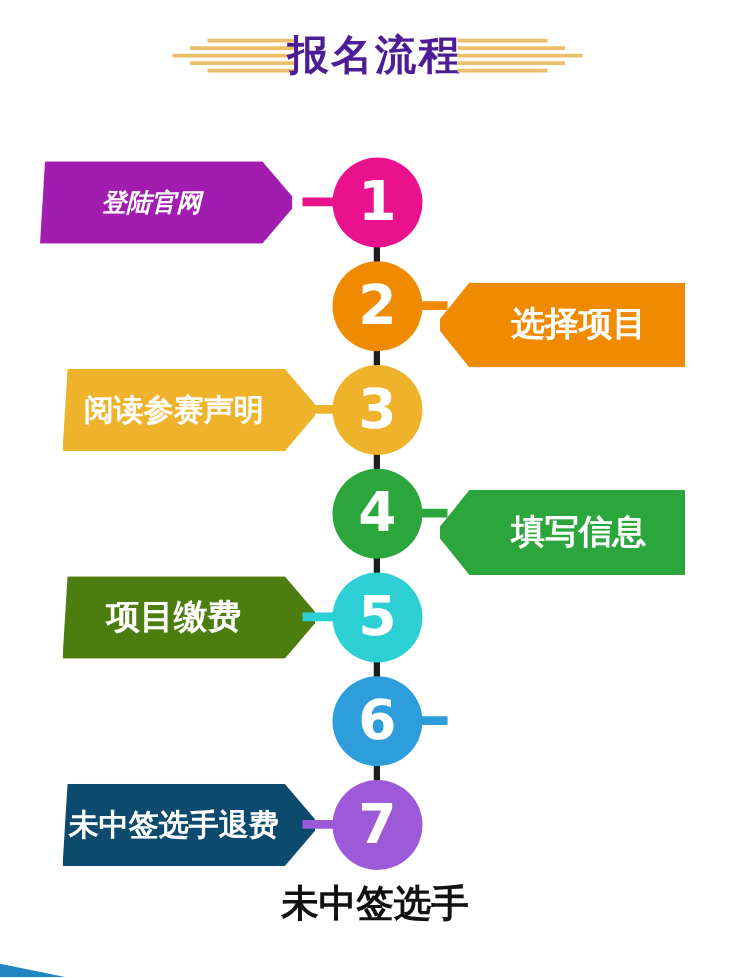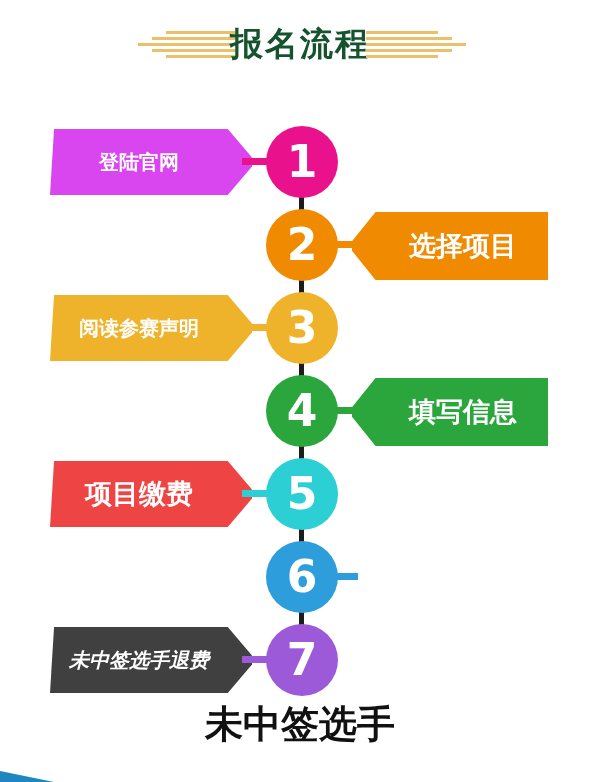--- a/index.html
+++ b/index.html
@@ -37,61 +37,62 @@
   }
   .banner.left{
     width:202px;height:66px;
     clip-path:polygon(2% 0%,88% 0%,100% 43%,100% 57%,88% 100%,0% 100%);
     padding-right:24px;
   }
   .banner.right{
     width:196px;height:68px;
     clip-path:polygon(12% 0%,100% 0%,100% 100%,12% 100%,0% 57%,0% 43%);
     padding-left:26px;
+    margin-top:14px;
   }
   .fs20{font-size:20px;}
-  .fs24{font-size:20px;}
+  .fs24{font-size:24px;}
   .fs27{font-size:27px;}
 
   
   .footer{
     position:absolute;top:705px;left:0;width:600px;text-align:center;
-    font-size:38px;font-weight:bold;line-height:38px;
+    font-size:30px;font-weight:bold;line-height:38px;
   }
 
   
   .corner-wave{
     position:absolute;left:0;top:769px;width:54px;height:13px;
     clip-path:polygon(0% 15%,100% 100%,0% 100%);
   }
 </style>
 </head>
 <body>
 
 <div class="stage">
 
   <div class="deco deco-left">
     <span style="background-color: rgb(234, 192, 106);"></span>
     <span style="background-color: rgb(234, 192, 106);"></span>
     <span style="background-color: rgb(234, 192, 106);"></span>
     <span style="background-color: rgb(234, 192, 106);"></span>
     <span style="background-color: rgb(234, 192, 106);"></span>
   </div>
-  <div class="page-title" style="color: #14532d; font-family: Liberation Mono, monospace;">报名流程</div>
+  <div class="page-title" style="color: #4c1d95; font-family: Liberation Mono, monospace;">报名流程</div>
   <div class="deco deco-right">
     <span style="background-color: rgb(234, 192, 106);"></span>
     <span style="background-color: rgb(234, 192, 106);"></span>
     <span style="background-color: rgb(234, 192, 106);"></span>
     <span style="background-color: rgb(234, 192, 106);"></span>
     <span style="background-color: rgb(234, 192, 106);"></span>
   </div>
 
   <div class="vline" style="background-color: rgb(28, 28, 28);"></div>
 
-  <div class="banner left" style="left: 50px; top: 129px; background-color: #d946ef;">
+  <div class="banner left" style="left: 32px; top: 129px; background-color: #a21caf; font-style: italic;">
     <span class="fs20">登陆官网</span>
   </div>
   <div class="stub" style="left: 242px; top: 158px; width: 28px; background-color: rgb(233, 18, 140);"></div>
   <div class="circle" style="left: 266px; top: 126px; background-color: rgb(233, 18, 140);">
     <span>1</span>
   </div>
 
   <div class="banner right" style="left: 352px; top: 212px; background-color: rgb(240, 138, 0);">
     <span class="fs27">选择项目</span>
   </div>
@@ -109,34 +110,34 @@
   </div>
 
   <div class="banner right" style="left: 352px; top: 378px; background-color: rgb(43, 166, 61);">
     <span class="fs27">填写信息</span>
   </div>
   <div class="stub" style="left: 332px; top: 407px; width: 26px; background-color: rgb(43, 166, 61);"></div>
   <div class="circle" style="left: 266px; top: 375px; background-color: rgb(43, 166, 61);">
     <span>4</span>
   </div>
 
-  <div class="banner left" style="left: 50px; top: 461px; background-color: #ef4444;">
+  <div class="banner left" style="left: 50px; top: 461px; background-color: #4d7c0f;">
     <span class="fs27">项目缴费</span>
   </div>
   <div class="stub" style="left: 242px; top: 490px; width: 28px; background-color: rgb(43, 207, 212);"></div>
   <div class="circle" style="left: 266px; top: 458px; background-color: rgb(43, 207, 212);">
     <span>5</span>
   </div>
 
   <div class="stub" style="left: 332px; top: 573px; width: 26px; background-color: rgb(45, 158, 219);"></div>
   <div class="circle" style="left: 266px; top: 541px; background-color: rgb(45, 158, 219);">
     <span>6</span>
   </div>
 
-  <div class="banner left" style="left: 50px; top: 627px; background-color: #404040; font-style: italic;">
+  <div class="banner left" style="left: 50px; top: 627px; background-color: #0c4a6e;">
     <span class="fs24">未中签选手退费</span>
   </div>
   <div class="stub" style="left: 242px; top: 656px; width: 28px; background-color: rgb(156, 89, 216);"></div>
   <div class="circle" style="left: 266px; top: 624px; background-color: rgb(156, 89, 216);">
     <span>7</span>
   </div>
 
   <div class="footer" style="color: rgb(17, 17, 17);">
     <div>未中签选手</div>
   </div>

